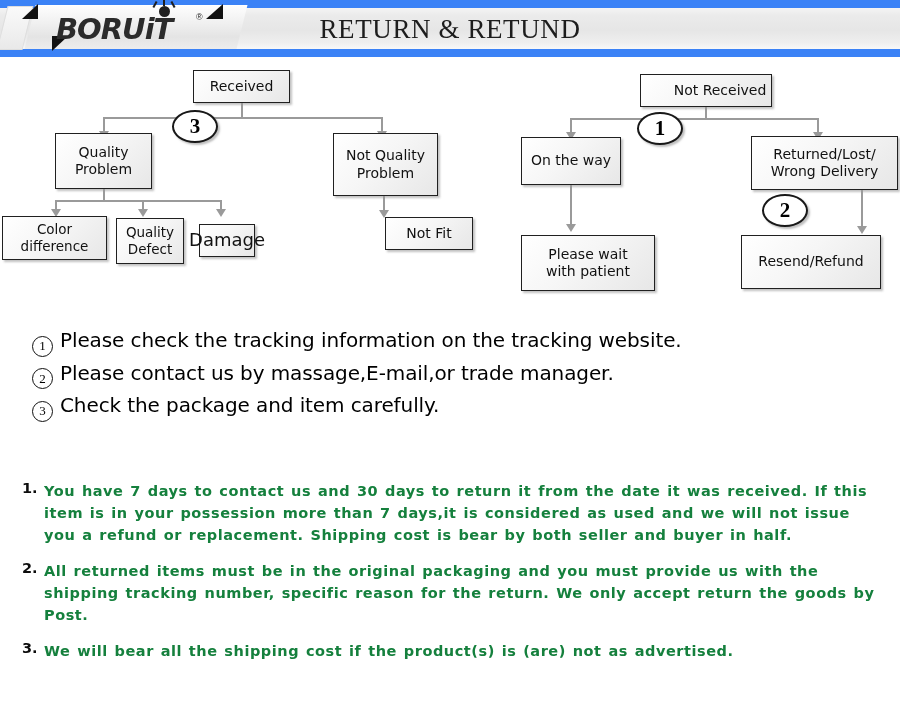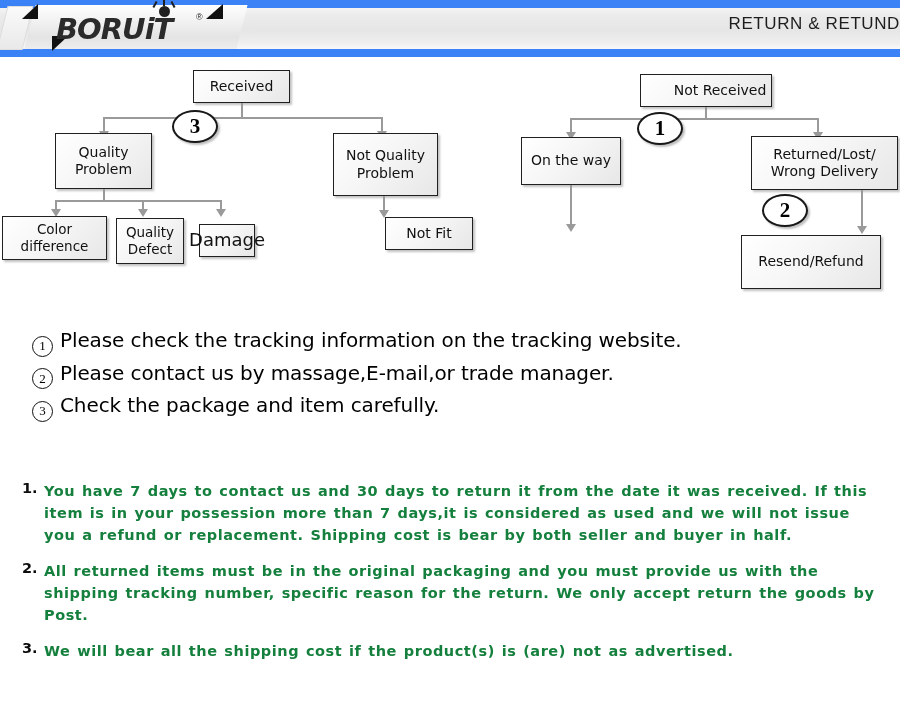--- a/index.html
+++ b/index.html
@@ -24,25 +24,25 @@
     position: absolute;
     left: 0; top: 8px;
     width: 900px; height: 41px;
     background: linear-gradient(to bottom,
         #f4f4f4 0%, #ebebeb 18%, #e6e6e6 55%, #efefef 85%, #f8f8f8 100%);
   }
   #header-title {
     position: absolute;
     left: 0; top: 14px;
     width: 900px;
-    text-align: right;
-    font-size: 17px;
+    text-align: center;
+    font-size: 27px;
     letter-spacing: 0.6px;
     color: #1d1d1d;
-    font-family: Liberation Sans, sans-serif;
+    font-family: Liberation Serif, serif;
     font-weight: 400;
   }
 
   
   #logo {
     position: absolute;
     left: 0; top: 0;
     width: 250px; height: 56px;
   }
   .logo-banner {
@@ -299,20 +299,22 @@
 
   <div class="fbox" style="left:751px; top:79px; width:147px; height:54px;">Returned/Lost/
 Wrong Delivery</div>
 
   <div class="fbox" style="left:521px; top:80px; width:100px; height:48px;">On the way</div>
 
   <div class="marker" style="left:762px; top:137px;">2</div>
 
   <div class="line-v" style="left:570px; top:128px; height:42px;"></div>
   <div class="arrow-d" style="left:566px; top:167px;"></div>
+  <div class="fbox" style="left:521px; top:178px; width:134px; height:56px;">Please wait
+with patient</div>
 
   <div class="line-v" style="left:861px; top:133px; height:39px;"></div>
   <div class="arrow-d" style="left:857px; top:169px;"></div>
   <div class="fbox" style="left:741px; top:178px; width:140px; height:54px;">Resend/Refund</div>
 </div>
 
 <div id="notes">
   <div class="note-row">
     <span class="note-circle">1</span>
     <span class="note-text">Please check the tracking information on the tracking website.</span>

